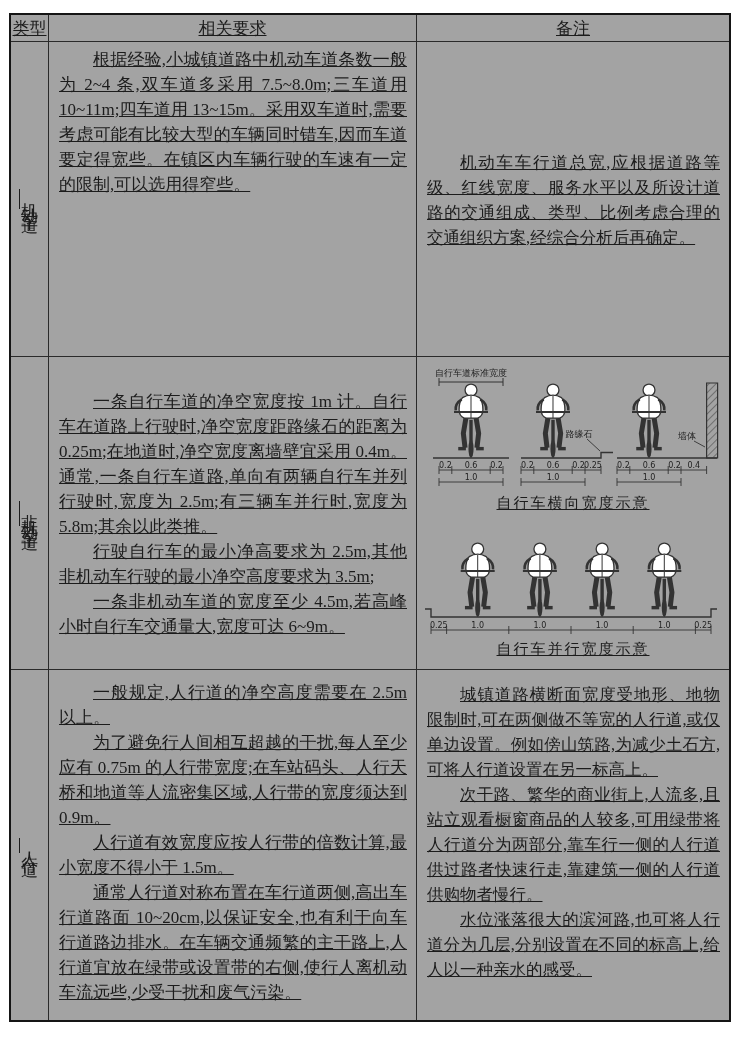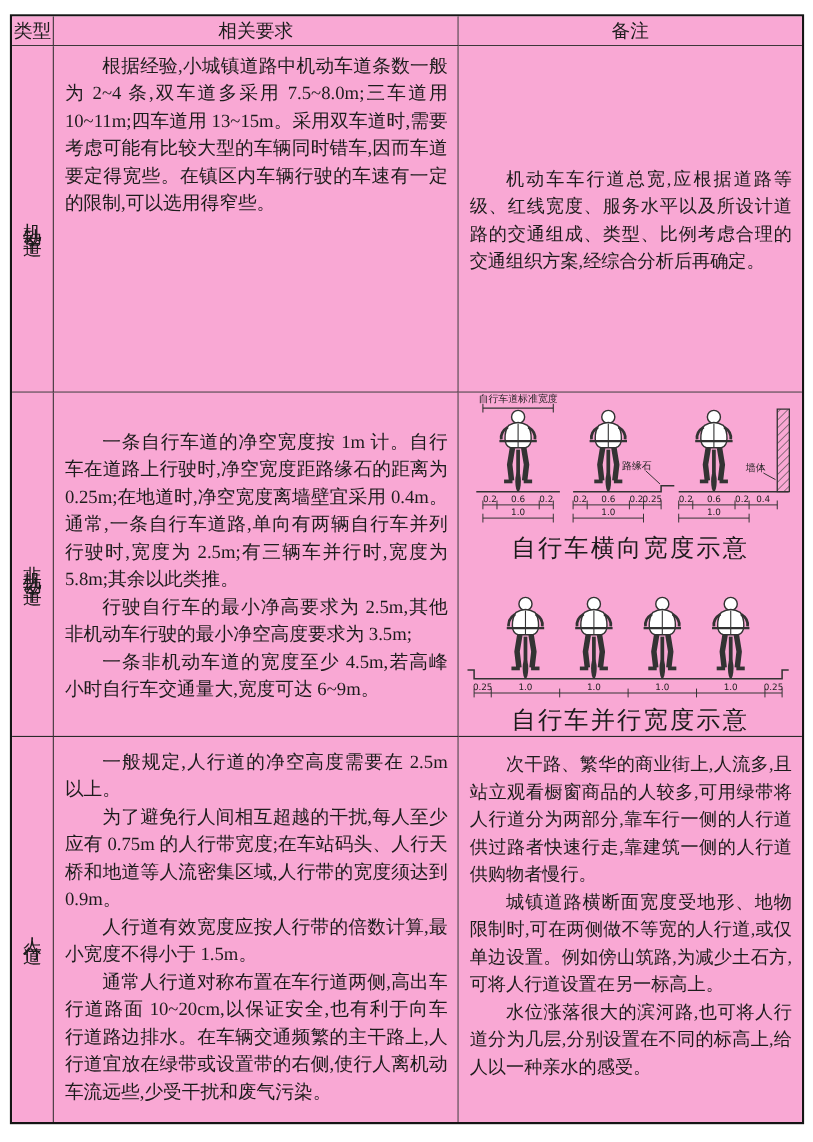--- a/index.html
+++ b/index.html
@@ -9,35 +9,35 @@
   }
   .doc-table{
     position:absolute;left:9px;top:13px;width:722px;height:1009px;
     border:2px solid #151515;box-sizing:border-box;background:#fff;
     display:grid;
     grid-template-columns:38px 368px 1fr;
     grid-template-rows:27px 315px 313px 1fr;
   }
   .cell{
     border-right:1px solid #2a2a2a;border-bottom:1px solid #2a2a2a;
-    box-sizing:border-box;overflow:hidden;background:#f9a8d4;
+    box-sizing:border-box;overflow:hidden;background:#a3a3a3;text-decoration:underline;
   }
   .last-col{border-right:none;}
   .last-row{border-bottom:none;}
   .th{display:flex;align-items:center;justify-content:center;font-size:17px;}
   .type-cell{display:flex;align-items:center;justify-content:center;}
   .type-label{writing-mode:vertical-lr;letter-spacing:5px;font-size:17px;line-height:1;}
   .text-cell{padding:5px 9px 4px 10px;font-size:17px;line-height:25px;text-align:justify;}
   .text-cell p{margin:0;text-indent:2em;}
   .v-center{display:flex;flex-direction:column;justify-content:center;}
   .remarks-cell{font-size:16.5px;line-height:25px;}
   .fig-cell{display:flex;flex-direction:column;justify-content:center;align-items:center;padding:2px 4px;}
   .figure-block{margin:2px 0;}
   .figure-block svg{display:block;margin:0 auto;}
-  .caption{text-align:center;font-size:22px;margin-top:1px;letter-spacing:2px;}
+  .caption{text-align:center;font-size:15px;margin-top:1px;letter-spacing:2px;}
   svg text{font-family:"DejaVu Sans","Liberation Sans",sans-serif;font-size:8px;fill:#222;}
   svg text.cn{font-size:9px;font-family:"Liberation Serif","DejaVu Serif",serif;}
   svg line,svg path,svg ellipse,svg circle,svg rect{vector-effect:non-scaling-stroke;}
 </style>
 </head>
 <body>
 
 <div class="doc-table">
 
   <div class="cell th">
@@ -206,18 +206,18 @@
   <div class="cell type-cell last-row">
     <span class="type-label">人行道</span>
   </div>
   <div class="cell text-cell last-row" style="padding-top:10px;">
     <p>一般规定,人行道的净空高度需要在 2.5m 以上。</p>
     <p>为了避免行人间相互超越的干扰,每人至少应有 0.75m 的人行带宽度;在车站码头、人行天桥和地道等人流密集区域,人行带的宽度须达到 0.9m。</p>
     <p>人行道有效宽度应按人行带的倍数计算,最小宽度不得小于 1.5m。</p>
     <p>通常人行道对称布置在车行道两侧,高出车行道路面 10~20cm,以保证安全,也有利于向车行道路边排水。在车辆交通频繁的主干路上,人行道宜放在绿带或设置带的右侧,使行人离机动车流远些,少受干扰和废气污染。</p>
   </div>
   <div class="cell text-cell remarks-cell last-col last-row" style="padding-top:12px;">
+    <p>城镇道路横断面宽度受地形、地物限制时,可在两侧做不等宽的人行道,或仅单边设置。例如傍山筑路,为减少土石方,可将人行道设置在另一标高上。</p>
     <p>次干路、繁华的商业街上,人流多,且站立观看橱窗商品的人较多,可用绿带将人行道分为两部分,靠车行一侧的人行道供过路者快速行走,靠建筑一侧的人行道供购物者慢行。</p>
-    <p>城镇道路横断面宽度受地形、地物限制时,可在两侧做不等宽的人行道,或仅单边设置。例如傍山筑路,为减少土石方,可将人行道设置在另一标高上。</p>
     <p>水位涨落很大的滨河路,也可将人行道分为几层,分别设置在不同的标高上,给人以一种亲水的感受。</p>
   </div>
 
 </div>
 
 </body></html>

